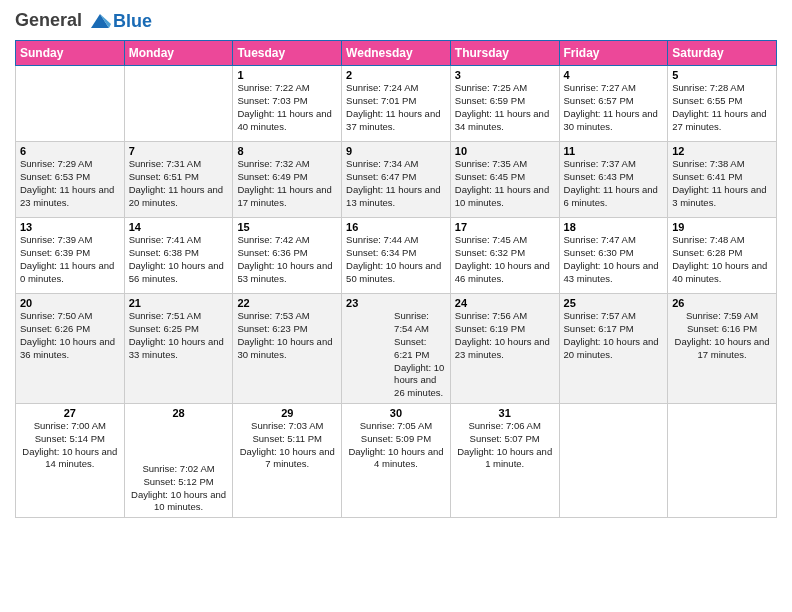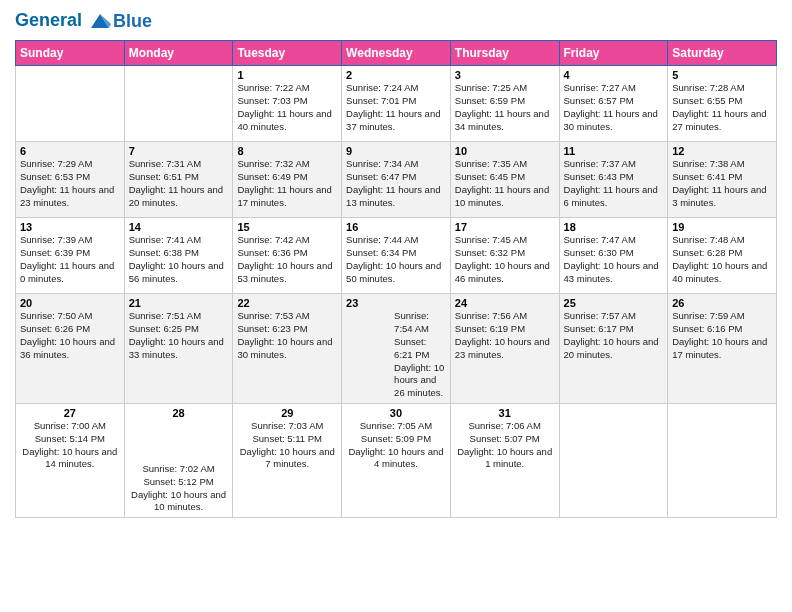--- a/index.html
+++ b/index.html
@@ -90,21 +90,21 @@
   </style>
 </head>
 <body>
 
 <div class="container">
   <div class="header">
     <div class="logo">
       <div>
         <div style="display:flex;align-items:center;">
           <div style="font-size:18px;font-weight:bold;color:#333;line-height:1.15;">
-            <span style="color:#0369a1;">General</span>
+            <span style="color:#404040;">General</span>
             <svg width="22" height="22" viewBox="0 0 22 22" style="vertical-align:middle;margin-left:2px;" xmlns="http://www.w3.org/2000/svg">
               <polygon points="2,18 11,4 20,18" fill="#1a6bb5"></polygon>
               <polygon points="11,4 20,18 22,14" fill="#4a9fd4"></polygon>
             </svg>
           </div>
           <div style="font-size:18px;font-weight:bold;color:#1a6bb5;margin-left:2px;">Blue</div>
         </div>
       </div>
     </div>
     <div class="title-block">
@@ -280,21 +280,21 @@
 Daylight: 10 hours and 23 minutes.</div>
           </td>
           <td>
             <span class="day-num">25</span>
             <div class="day-info" style="white-space: pre-line;">Sunrise: 7:57 AM
 Sunset: 6:17 PM
 Daylight: 10 hours and 20 minutes.</div>
           </td>
           <td>
             <span class="day-num">26</span>
-            <div class="day-info" style="white-space: pre-line;">Sunrise: 7:59 AM
+            <div class="day-info" style="white-space: pre-line; text-align: center;">Sunrise: 7:59 AM
 Sunset: 6:16 PM
 Daylight: 10 hours and 17 minutes.</div>
           </td>
         </tr>
         <tr>
           <td>
             <span class="day-num">27</span>
             <div class="day-info" style="white-space: pre-line;">Sunrise: 7:00 AM
 Sunset: 5:14 PM
 Daylight: 10 hours and 14 minutes.</div>

